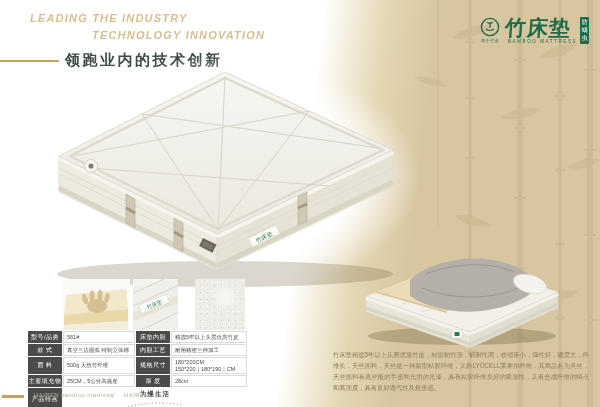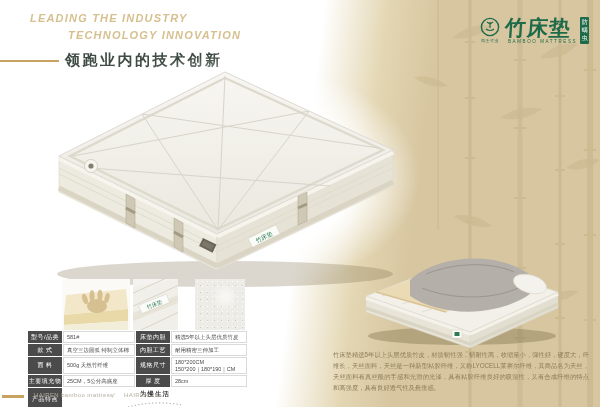--- a/index.html
+++ b/index.html
@@ -8,21 +8,21 @@
   .page{
     position:relative; width:600px; height:407px; margin:0 auto; overflow:hidden;
     background:linear-gradient(97deg,#ffffff 0%,#ffffff 50%,#e3d6b2 60%,#d7c6a0 68%,#d7c6a0 100%);
   }
   
   .bamboo{ position:absolute; left:0; top:0; width:600px; height:407px; pointer-events:none; }
   
   .hdr{ position:absolute; left:0; top:12px; width:300px; }
   .hdr .en{ font-style:italic; font-size:11px; letter-spacing:1.2px; color:#d6c08f; font-weight:bold; }
   .hdr .en1{ margin-left:30px; }
-  .hdr .en2{ margin-left:68px; margin-top:5px; }
+  .hdr .en2{ margin-left:92px; margin-top:5px; }
   .hdr .title-row{ display:flex; align-items:center; margin-top:10px; }
   .hdr .rule{ width:59px; height:2px; background:#c7a261; margin-right:6px; }
   .hdr .cn{ font-size:15px; font-weight:bold; color:#3f4c44; letter-spacing:2.5px; }
   
   .logo{ position:absolute; left:478px; top:17px; width:112px; height:34px; display:flex; }
   .emblem{ width:24px; margin-right:3px; display:flex; flex-direction:column; align-items:center; }
   .emblem .cap{ font-size:4px; color:#1e6b4a; letter-spacing:.5px; margin-top:1px; white-space:nowrap; }
   .brand-wrap{ display:flex; flex-direction:column; }
   .brand{ font-size:21px; font-weight:bold; color:#1e6b4a; transform:skewX(-4deg); letter-spacing:1px; line-height:22px; white-space:nowrap; }
   .brand-sub{ font-size:4.5px; color:#1e6b4a; letter-spacing:1.6px; margin-left:3px; }

